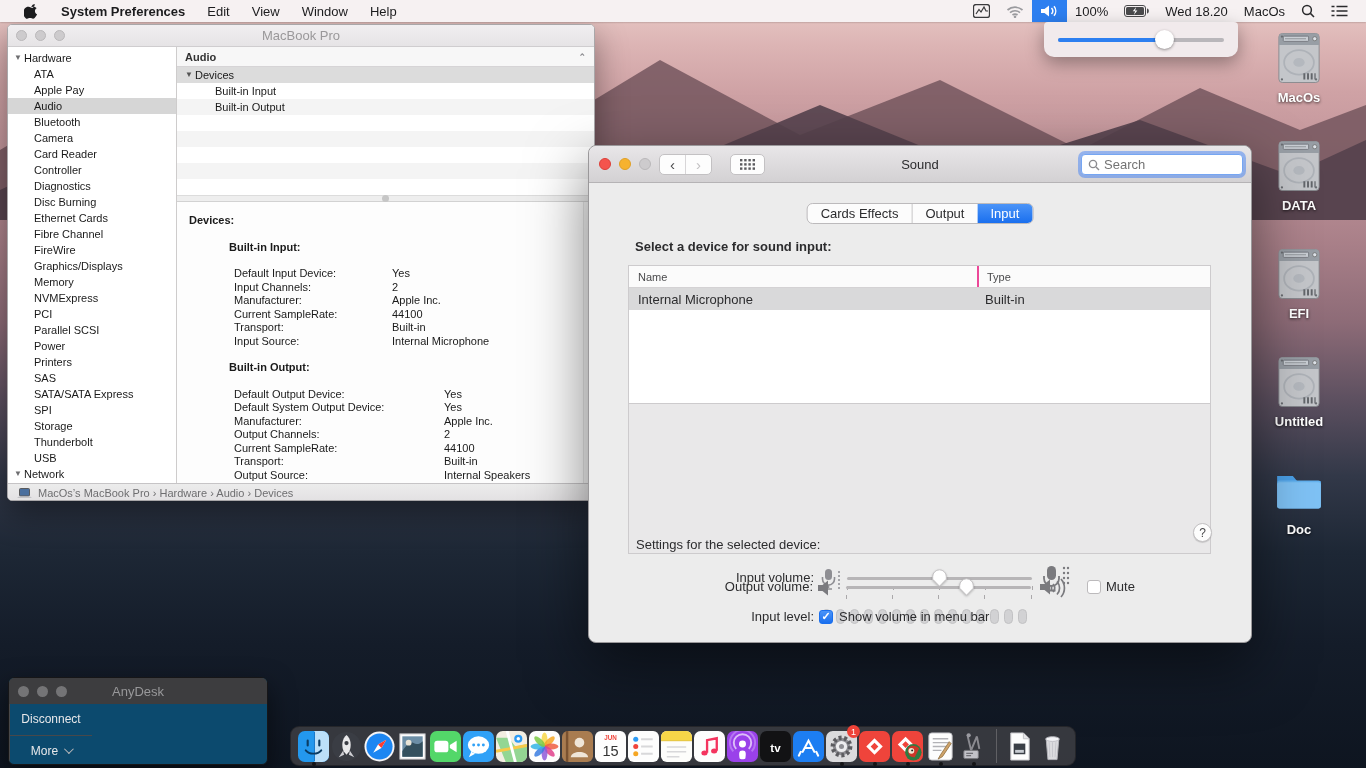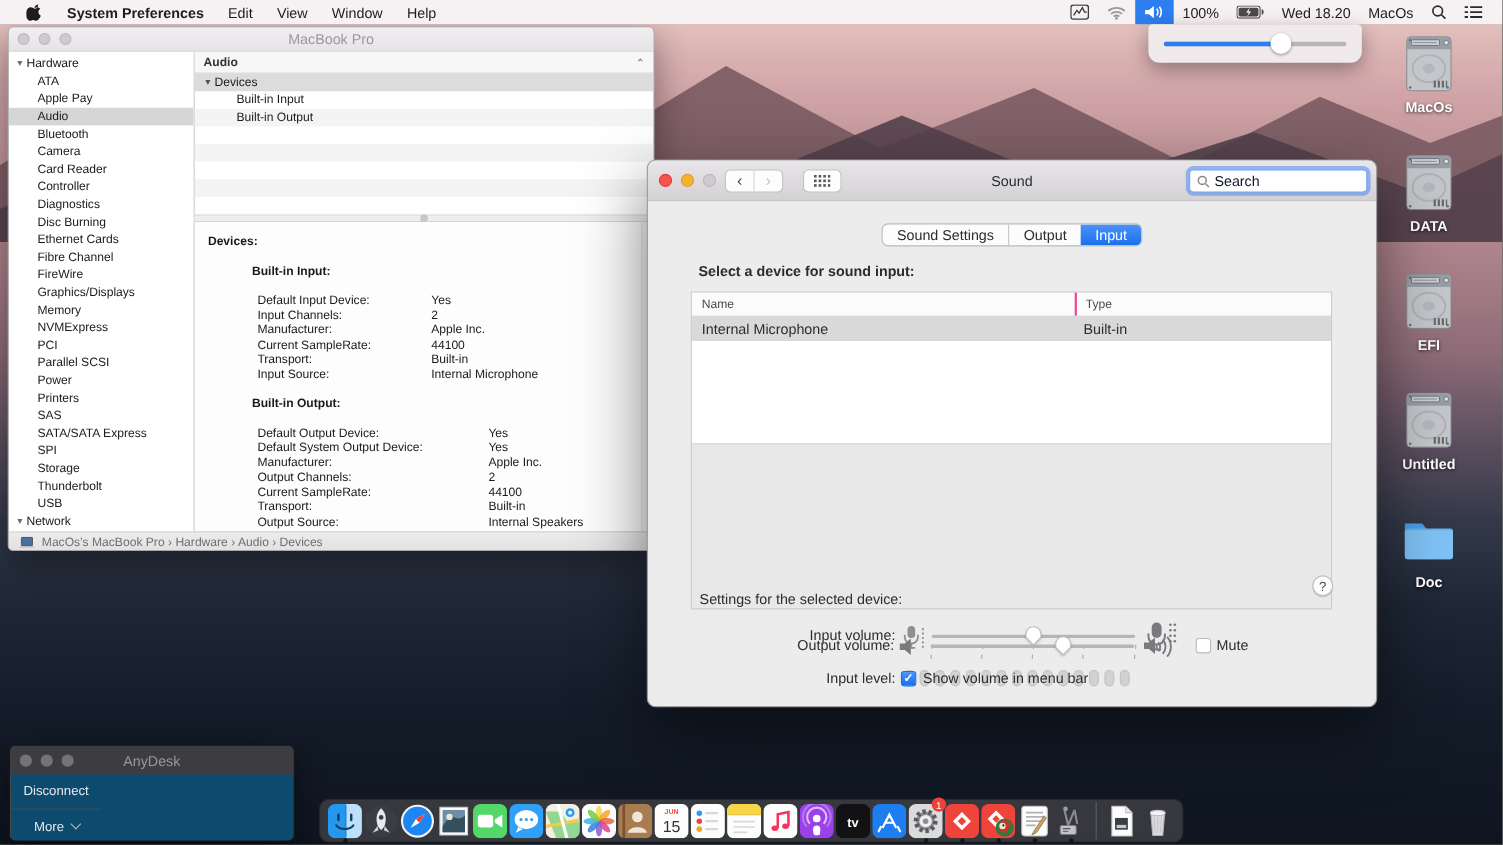--- a/index.html
+++ b/index.html
@@ -84,21 +84,21 @@
   .snd-title { position:absolute; left:0; right:0; text-align:center; color:#2c2c2e; }
   .nav-group { position:absolute; left:70px; top:8px; width:53px; height:21px; display:flex;
     background:#fdfdfd; border:1px solid #c3c1c3; border-radius:5px; overflow:hidden; }
   .nav-btn { flex:1; display:flex; align-items:center; justify-content:center; font-size:15px; color:#4a4a4c; }
   .nav-btn.fwd { border-left:1px solid #d8d6d8; color:#c2c0c2; }
   .grid-btn { position:absolute; left:141px; top:8px; width:35px; height:21px; background:#fdfdfd;
     border:1px solid #c3c1c3; border-radius:5px; display:flex; align-items:center; justify-content:center; }
   .search-field { position:absolute; right:8px; top:8px; width:162px; height:21px; background:#fff;
     border:1px solid #76a6f2; border-radius:4px; box-shadow:0 0 0 3px rgba(52,120,246,.45);
     display:flex; align-items:center; gap:4px; padding:0 6px; }
-  .search-field .ph { color:#0f172a; font-size:13px; }
+  .search-field .ph { color:#737373; font-size:13px; }
   .tabs { position:absolute; left:50%; top:57px; transform:translateX(-50%); display:flex; height:21px;
     border:1px solid #bcbabc; border-radius:6px; background:#fcfcfc; overflow:hidden; }
   .tab { padding:0 13px; display:flex; align-items:center; border-left:1px solid #c8c6c8; color:#2c2c2e; }
   .tab:first-child { border-left:none; }
   .tab.active { background:linear-gradient(#4b94f8,#1a6fee); color:#fff; border-left:none; }
   .snd-label-bold { position:absolute; font-weight:bold; }
   .groupbox { position:absolute; left:39px; top:119px; width:583px; height:289px;
     border:1px solid #cdcbcd; background:#e9e8e9; }
   .gb-table-header { position:absolute; left:0; top:0; width:100%; height:22px; background:#fbfbfb;
     border-bottom:1px solid #d4d2d4; display:flex; align-items:center; font-size:11px; color:#4a4a4c; }
@@ -426,21 +426,21 @@
       <div class="search-field">
         <svg width="12" height="12">
           <circle cx="5" cy="5" r="3.6" fill="none" stroke="#8a8a8e" stroke-width="1.4"></circle>
           <path d="M8 8 L11 11" stroke="#8a8a8e" stroke-width="1.4"></path>
         </svg>
         <span class="ph">Search</span>
       </div>
     </div>
 
     <div class="tabs" id="snd-tabs">
-        <div class="tab">Sound Settings</div>
+        <div class="tab">Cards Effects</div>
         <div class="tab">Output</div>
         <div class="tab active">Input</div>
       </div>
 
     <div class="snd-label-bold" style="left:46px; top:93px;">Select a device for sound input:</div>
 
     <div class="groupbox">
       <div class="gb-table-header">
         <div class="gb-col-name">Name</div>
         <div class="gb-col-type">Type</div>

